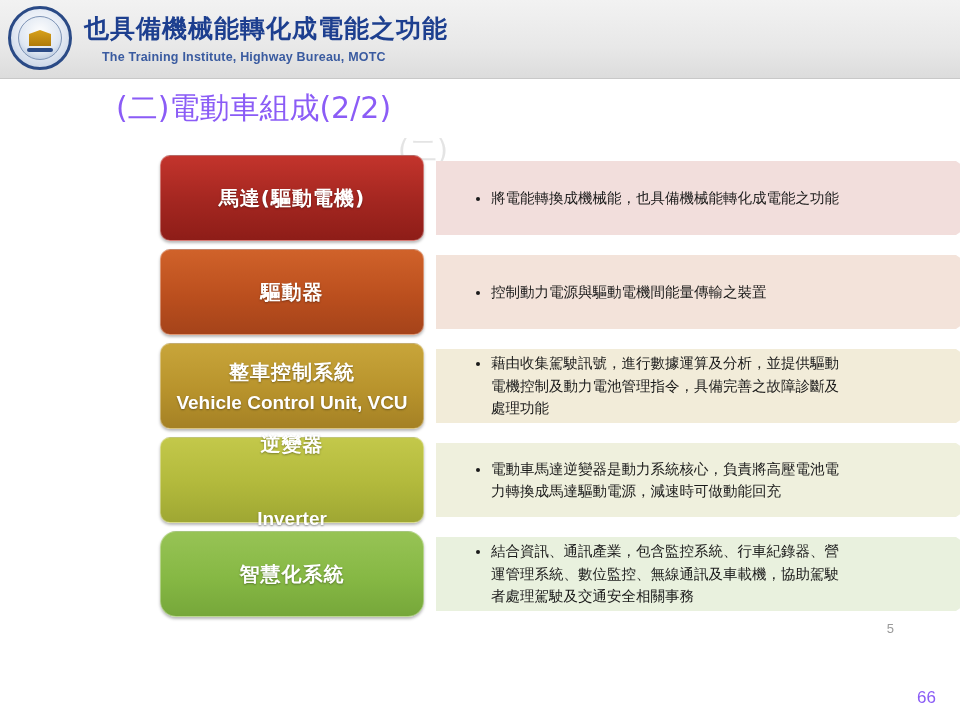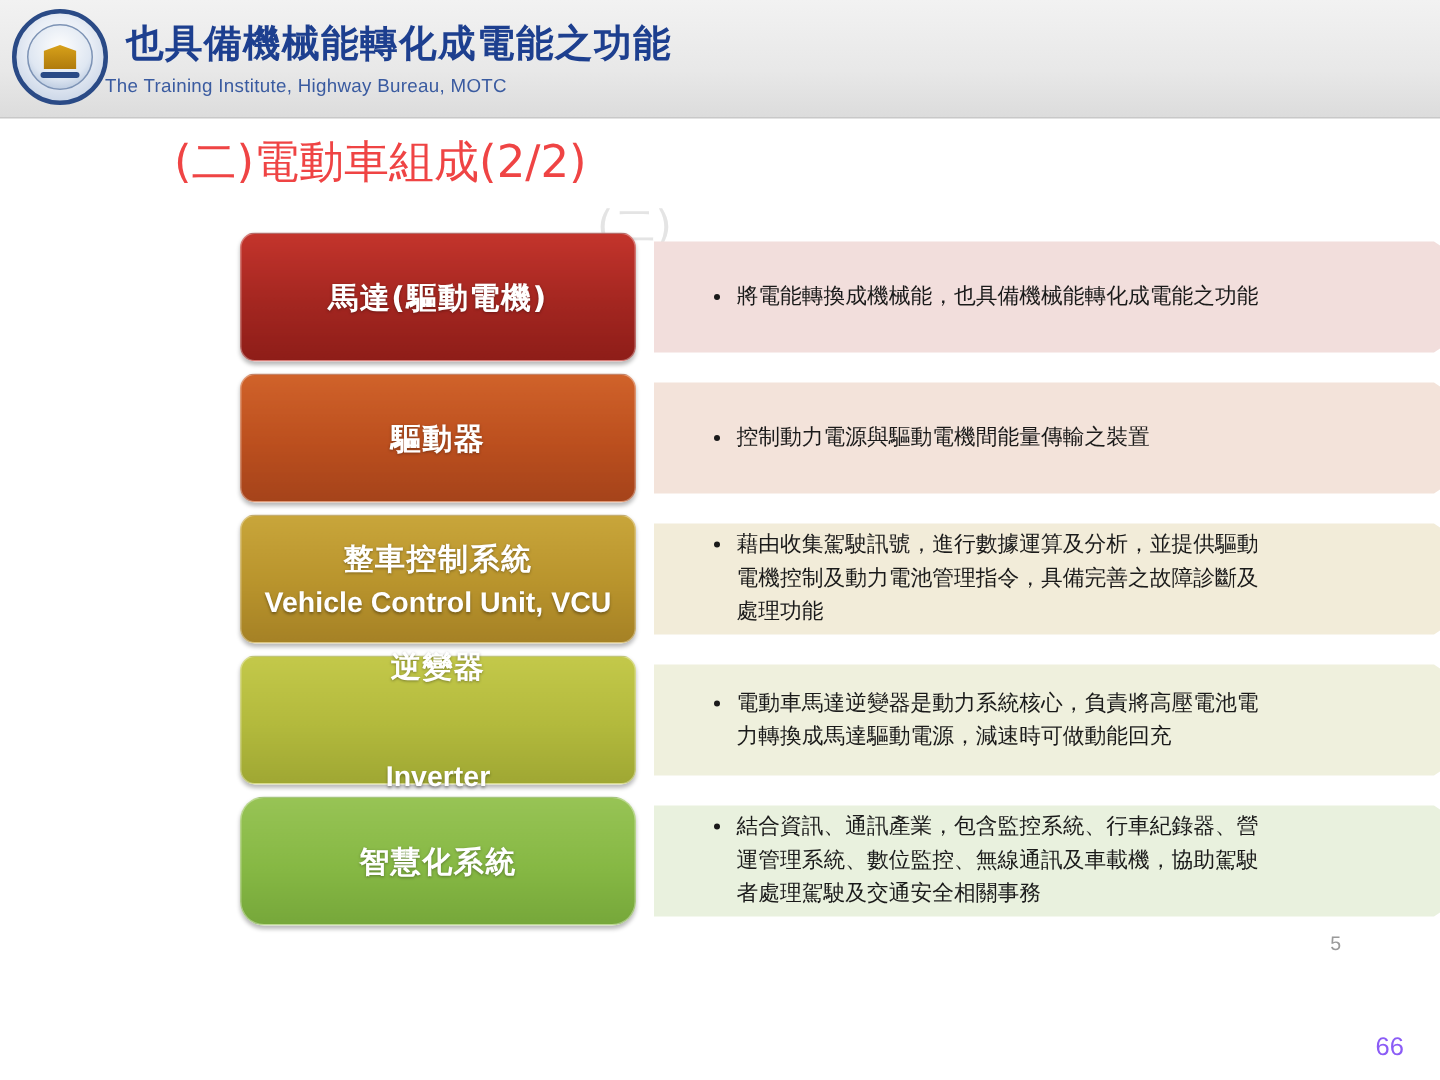--- a/index.html
+++ b/index.html
@@ -65,33 +65,33 @@
     position: absolute;
     left: 84px; top: 12px;
     font-size: 25px;
     font-weight: bold;
     color: #1d3f8f;
     letter-spacing: 1px;
     font-family: "DejaVu Sans", "Liberation Sans", sans-serif;
   }
   .org-subtitle {
     position: absolute;
-    left: 70px; top: 50px;
+    left: 102px; top: 50px;
     font-size: 12.5px;
-    font-weight: normal;
+    font-weight: bold;
     color: #3a5ba0;
     letter-spacing: 0.2px;
   }
 
   
   .slide-title {
     position: absolute;
     left: 116px; top: 88px;
     font-size: 30px;
-    color: #ef4444;
+    color: #8b5cf6;
     font-family: "DejaVu Sans", "Liberation Sans", sans-serif;
   }
   .ghost-title {
     position: absolute;
     left: 398px; top: 132px;
     font-size: 28px;
     color: #cfcfcf;
     font-family: "DejaVu Sans", "Liberation Sans", sans-serif;
     opacity: 0.55;
   }

